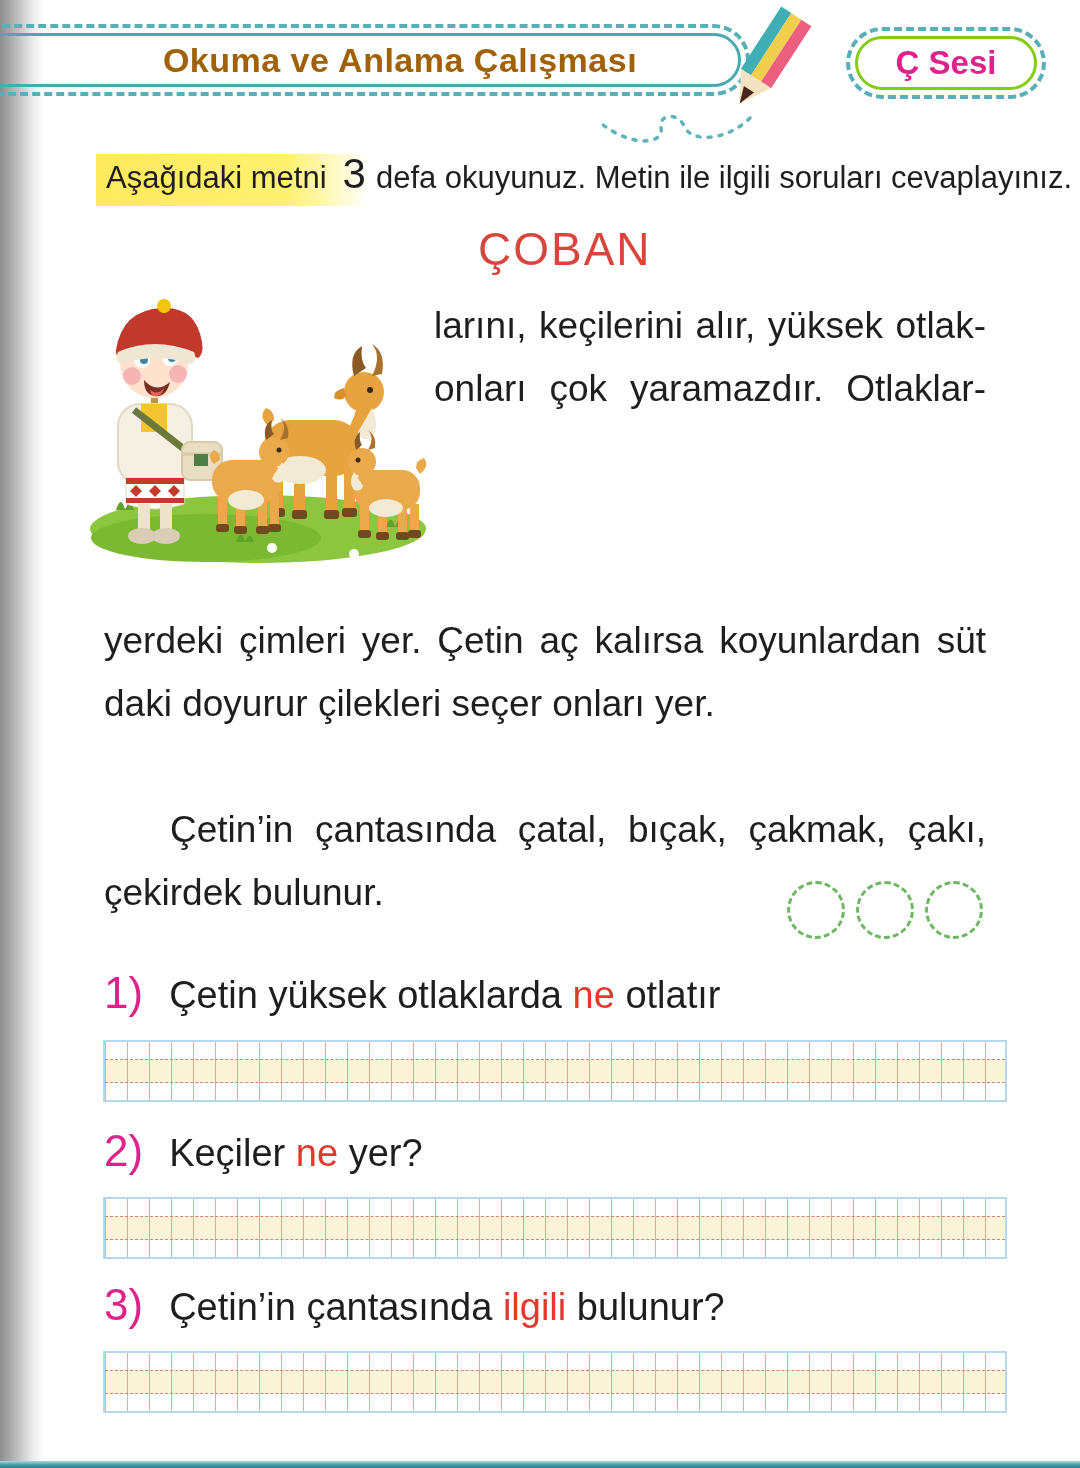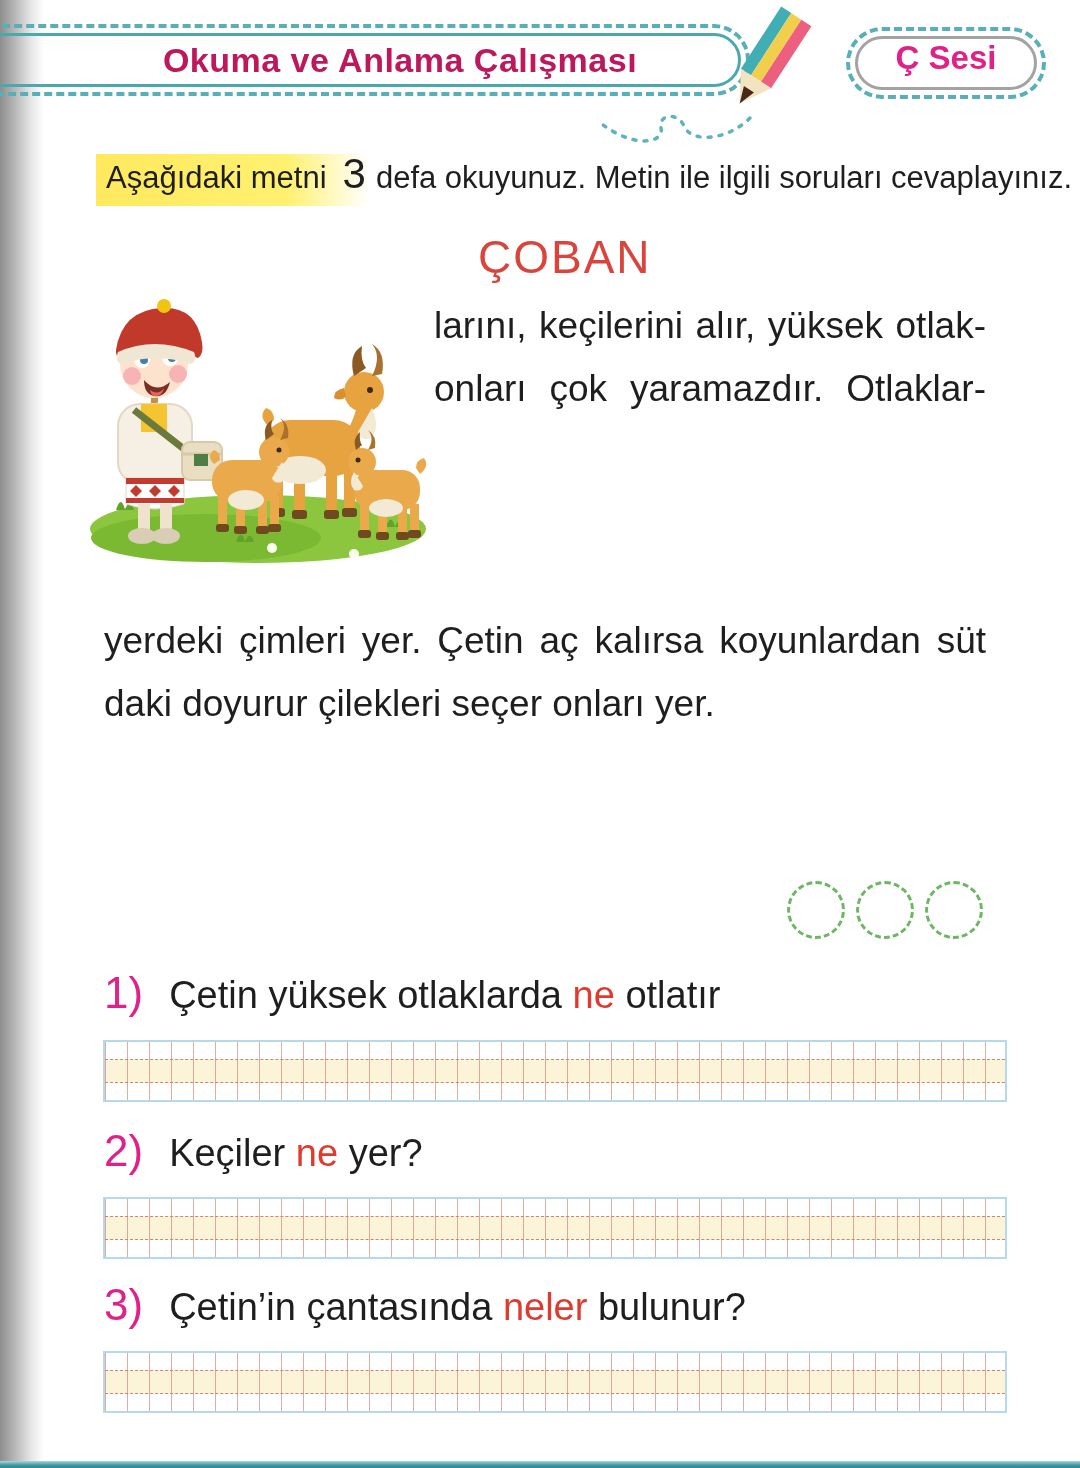--- a/index.html
+++ b/index.html
@@ -9,35 +9,35 @@
   }
   .page{position:absolute;inset:0;}
   
   .spine-shadow{position:absolute;left:0;top:0;bottom:0;width:44px;
     background:linear-gradient(90deg,#8d8d8d 0%,#b9b9b9 35%,#e6e6e6 70%,rgba(255,255,255,0) 100%);}
   
   .header-band{position:absolute;left:-70px;top:24px;width:812px;height:64px;
     border:4px dashed #58afb7;border-radius:44px;}
   .header-band-inner{position:absolute;inset:5px;border:3px solid #4ba8b0;border-radius:36px;
     display:flex;align-items:center;justify-content:center;padding-left:120px;}
-  .header-title{font-size:34px;font-weight:700;letter-spacing:.5px;color:#be185d;}
+  .header-title{font-size:34px;font-weight:700;letter-spacing:.5px;color:#a16207;}
   .sound-badge{position:absolute;left:846px;top:27px;width:192px;height:64px;
     border:4px dashed #58afb7;border-radius:36px;}
-  .sound-badge-inner{position:absolute;inset:5px;border:3px solid #a3a3a3;border-radius:28px;
-    display:flex;align-items:flex-start;justify-content:center;}
+  .sound-badge-inner{position:absolute;inset:5px;border:3px solid #84cc16;border-radius:28px;
+    display:flex;align-items:center;justify-content:center;}
   .sound-badge-label{font-size:33px;font-weight:700;color:#e0218a;}
   .pencil-svg{position:absolute;left:600px;top:0px;}
   
   .instruction{position:absolute;left:106px;top:150px;width:920px;font-size:31px;
     display:flex;align-items:baseline;white-space:nowrap;}
   .instr-highlight{background:linear-gradient(90deg,#ffe95e 0%,#fff170 70%,rgba(255,243,130,0) 100%);
     padding:6px 42px 10px 10px;margin-left:-10px;margin-right:-28px;}
   .instr-number{font-size:42px;font-weight:400;padding:0 10px 0 2px;}
   
-  .story-title{position:absolute;left:478px;top:230px;font-size:46px;color:#d9453c;
+  .story-title{position:absolute;left:478px;top:222px;font-size:46px;color:#d9453c;
     letter-spacing:2px;font-weight:400;}
   .illustration{position:absolute;left:86px;top:292px;}
   .story-col{position:absolute;left:434px;top:294px;width:552px;font-size:37px;line-height:63px;}
   .story-full{position:absolute;left:104px;top:609px;width:882px;font-size:37px;line-height:63px;}
   .story-para2{position:absolute;left:104px;top:798px;width:882px;font-size:37px;line-height:63px;}
   .line{text-align:justify;text-align-last:justify;white-space:normal;}
   .line.last{text-align-last:left;}
   .line.indent{text-indent:66px;}
   
   .circles{position:absolute;left:787px;top:881px;display:flex;gap:11px;}
@@ -207,20 +207,24 @@
   <div class="story-col">
     <div class="line">larını, keçilerini alır, yüksek otlak-</div>
     <div class="line">onları çok yaramazdır. Otlaklar-</div>
   </div>
 
   <div class="story-full">
     <div class="line">yerdeki çimleri yer. Çetin aç kalırsa koyunlardan süt</div>
     <div class="line last">daki doyurur çilekleri seçer onları yer.</div>
   </div>
 
+  <div class="story-para2">
+    <div class="line indent">Çetin’in çantasında çatal, bıçak, çakmak, çakı,</div>
+    <div class="line last">çekirdek bulunur.</div>
+  </div>
 
   <div class="circles">
     <div class="circle"></div>
     <div class="circle"></div>
     <div class="circle"></div>
   </div>
 
   <div class="question q1">
     <span class="q-number">1)</span>
     <span><span>Çetin yüksek otlaklarda </span><span class="q-accent">ne</span><span> otlatır</span></span>
@@ -232,20 +236,20 @@
   <div class="question q2">
     <span class="q-number">2)</span>
     <span><span>Keçiler </span><span class="q-accent">ne</span><span> yer?</span></span>
   </div>
   <div class="answer-grid g2">
     <div class="band"></div>
   </div>
 
   <div class="question q3">
     <span class="q-number">3)</span>
-    <span><span>Çetin’in çantasında </span><span class="q-accent">neler</span><span> bulunur?</span></span>
+    <span><span>Çetin’in çantasında </span><span class="q-accent">ilgili</span><span> bulunur?</span></span>
   </div>
   <div class="answer-grid g3">
     <div class="band"></div>
   </div>
 
   <div class="footer-bar"></div>
 </div>
 
 </body></html>

